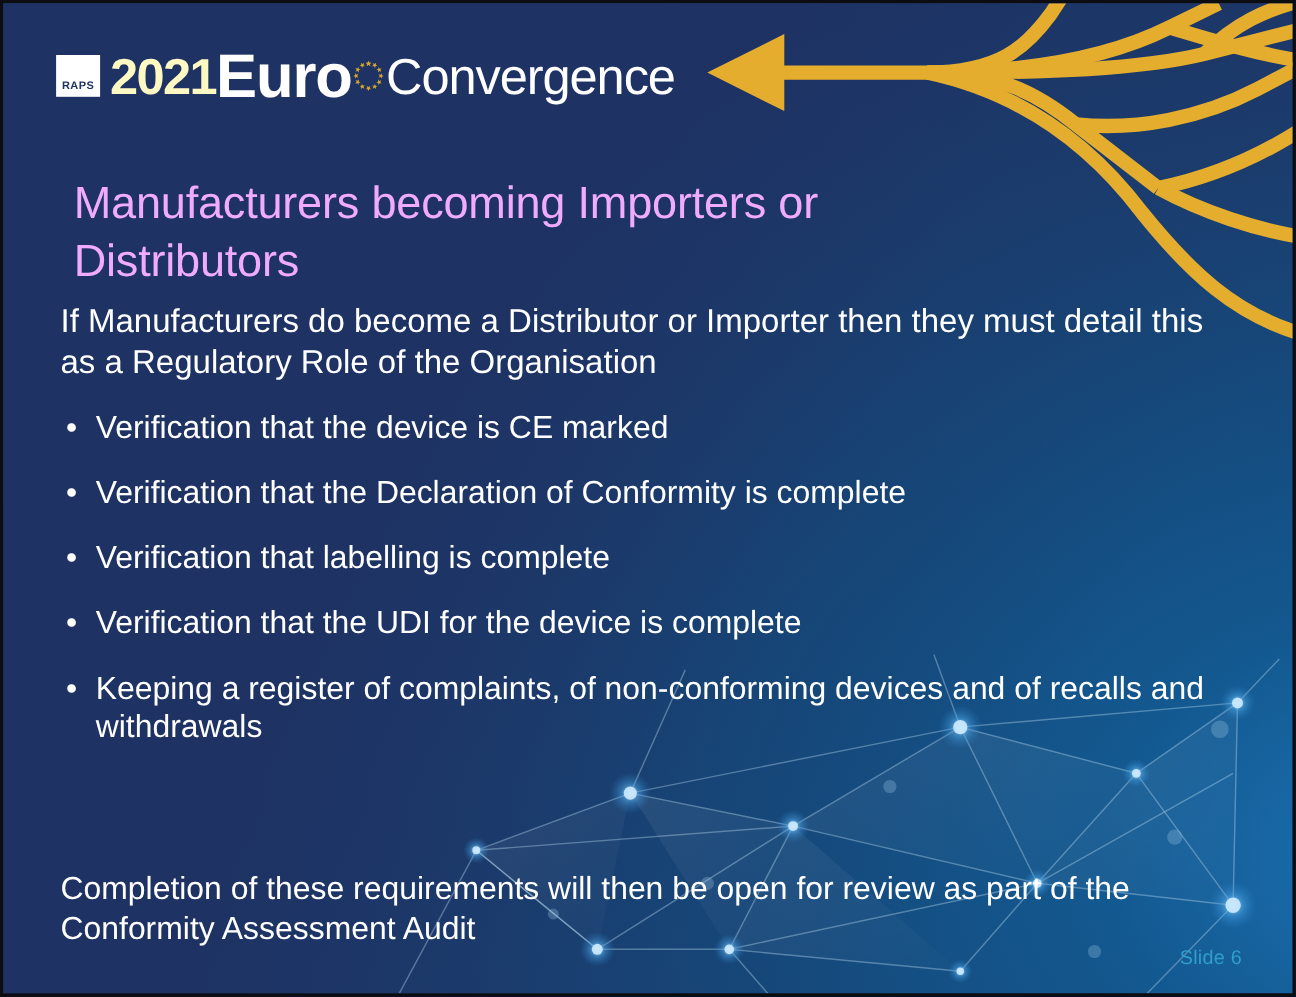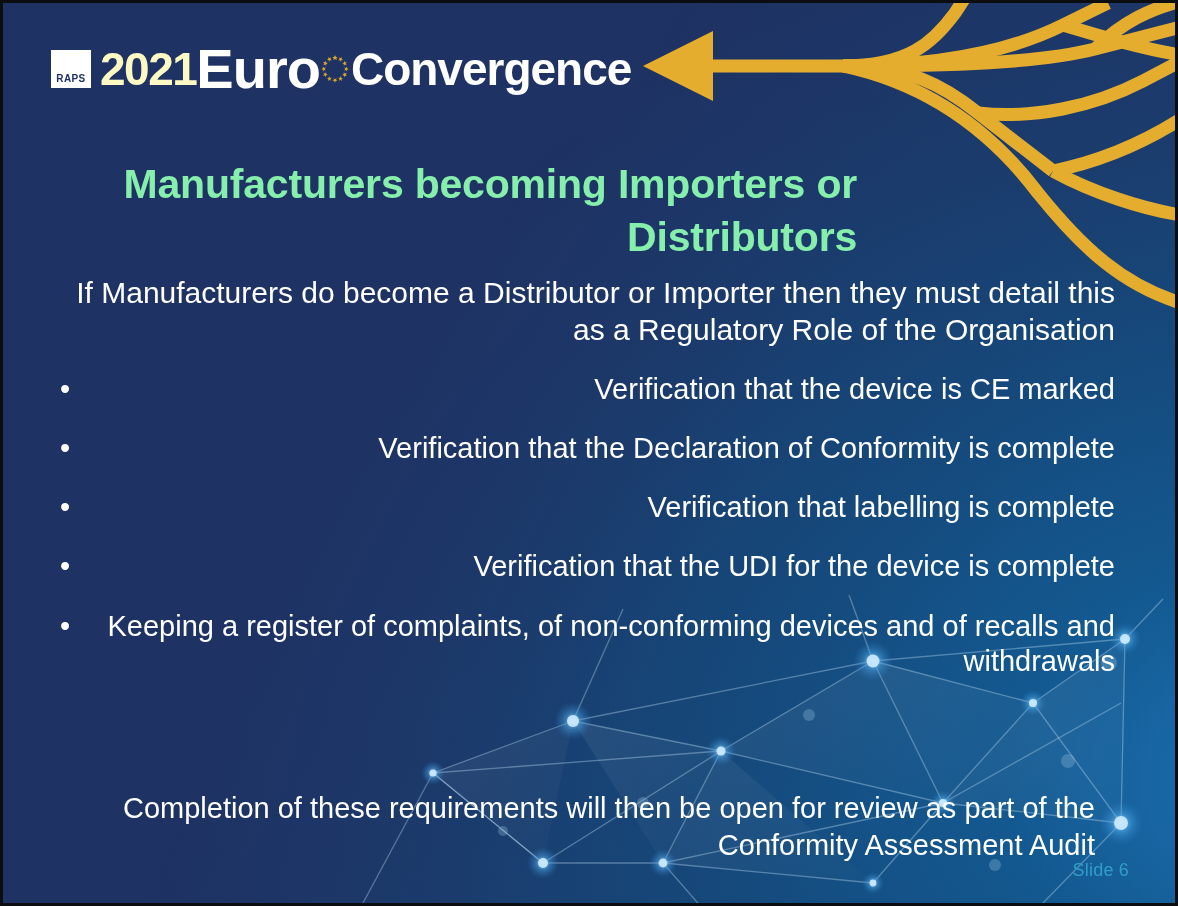--- a/index.html
+++ b/index.html
@@ -17,21 +17,20 @@
 
   
   .slide {
     position: relative;
     width: 1178px;
     height: 906px;
     box-sizing: border-box;
     border: 3px solid #0c0d10;
     overflow: hidden;
     background: #1e3263;
-    text-align: right;
   }
 
   
   .bg-gradient {
     position: absolute;
     inset: 0;
     background:
       radial-gradient(125% 115% at 112% 86%, #1c74b8 0%, #13588f 22%, #154b7e 40%, #1b3c6d 62%, #1e3263 82%, #1e3263 100%);
   }
   .bg-gradient2 {
@@ -102,36 +101,36 @@
   }
   .eu-stars {
     width: 34px;
     height: 34px;
     margin: 0 1px 0 -2px;
     flex: none;
     align-self: center;
   }
   .logo-conv {
     font-size: 46px;
-    font-weight: 700;
+    font-weight: 400;
     color: #ffffff;
     letter-spacing: -1px;
     line-height: 1;
     margin-left: -2px;
   }
 
   
   .title {
     position: absolute;
     left: 64px;
     top: 128px;
     width: 790px;
     font-size: 41px;
-    font-weight: 700;
-    color: #86efac;
+    font-weight: 400;
+    color: #f0abfc;
     line-height: 1.28;
     letter-spacing: -0.2px;
   }
 
   
   .body-block {
     position: absolute;
     left: 52px;
     top: 256px;
     width: 1060px;

